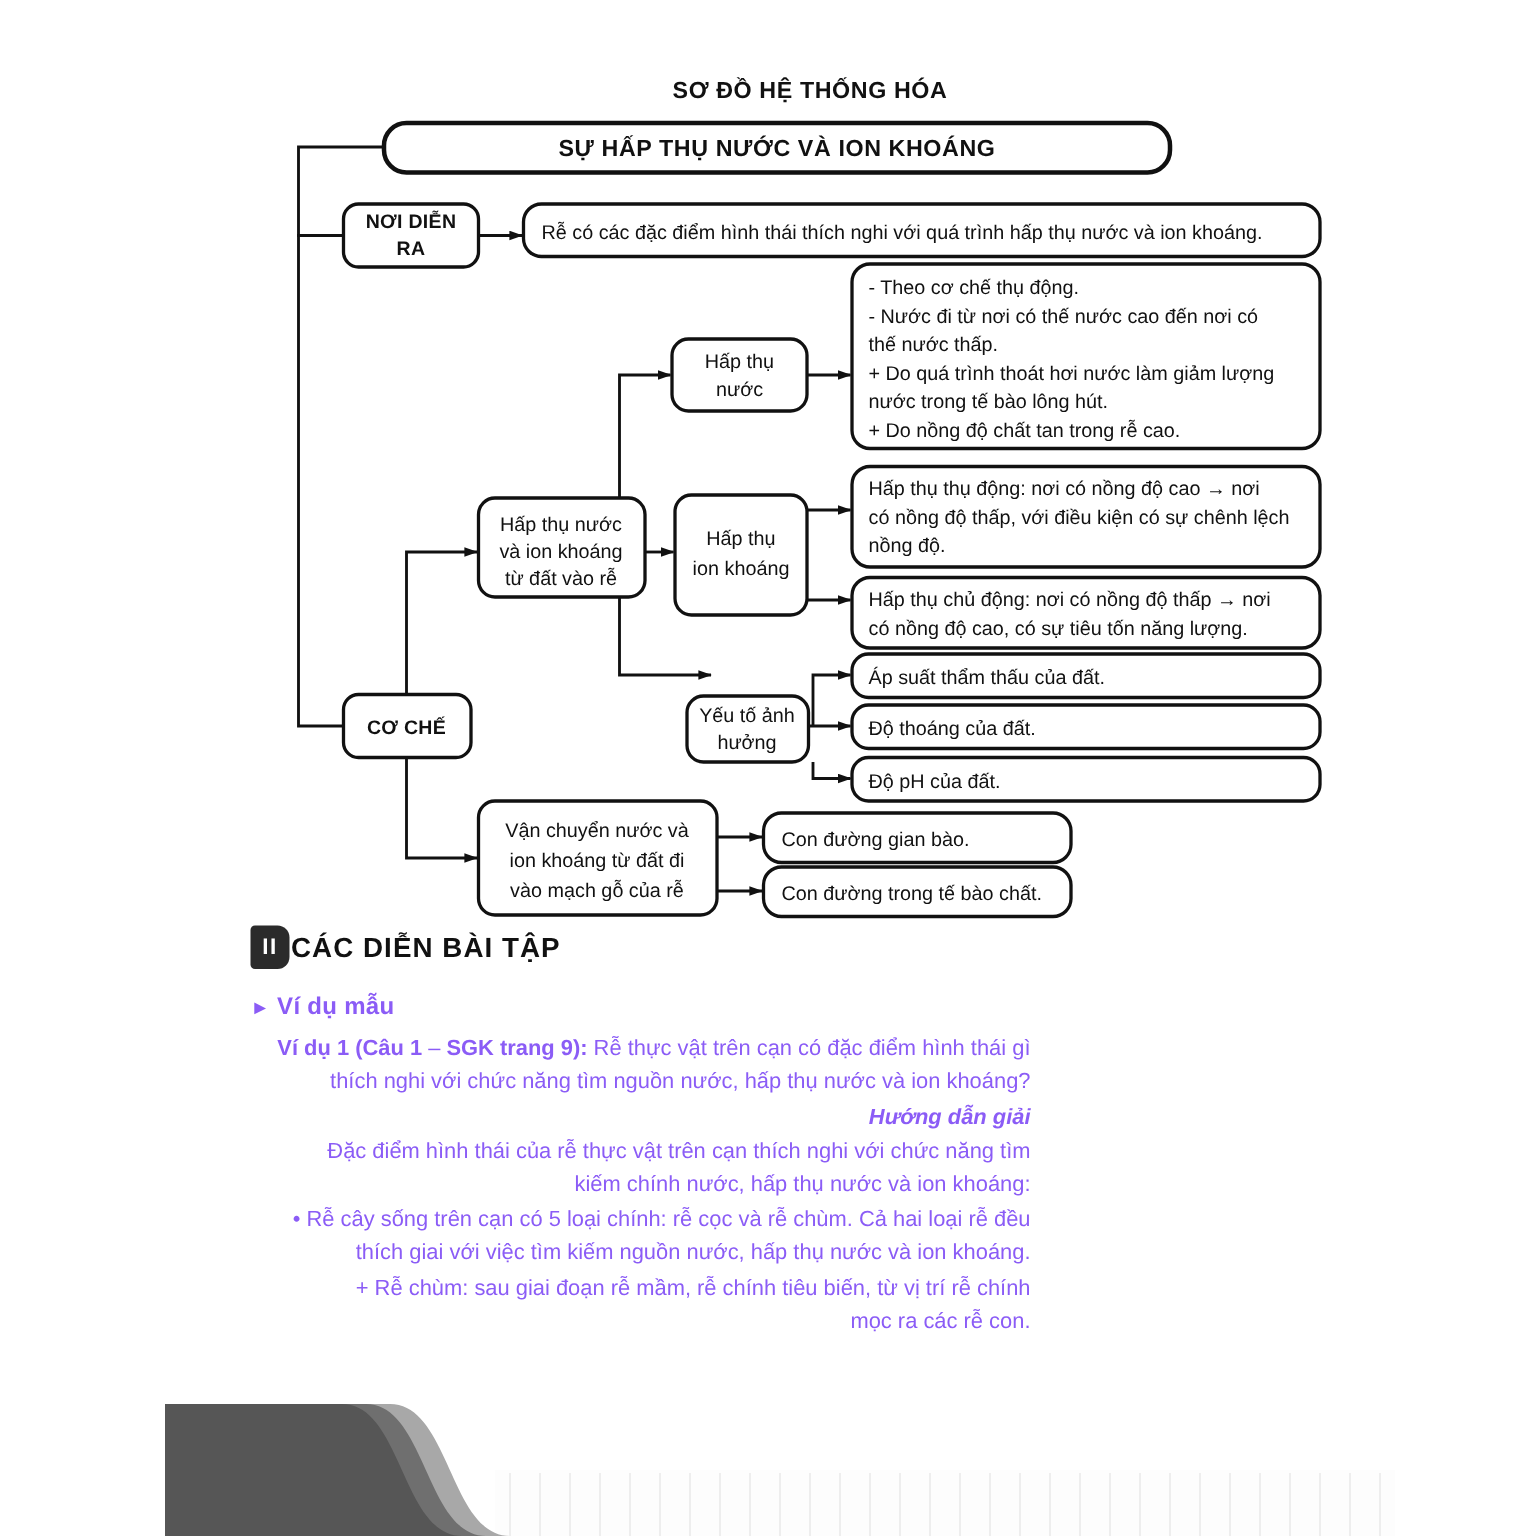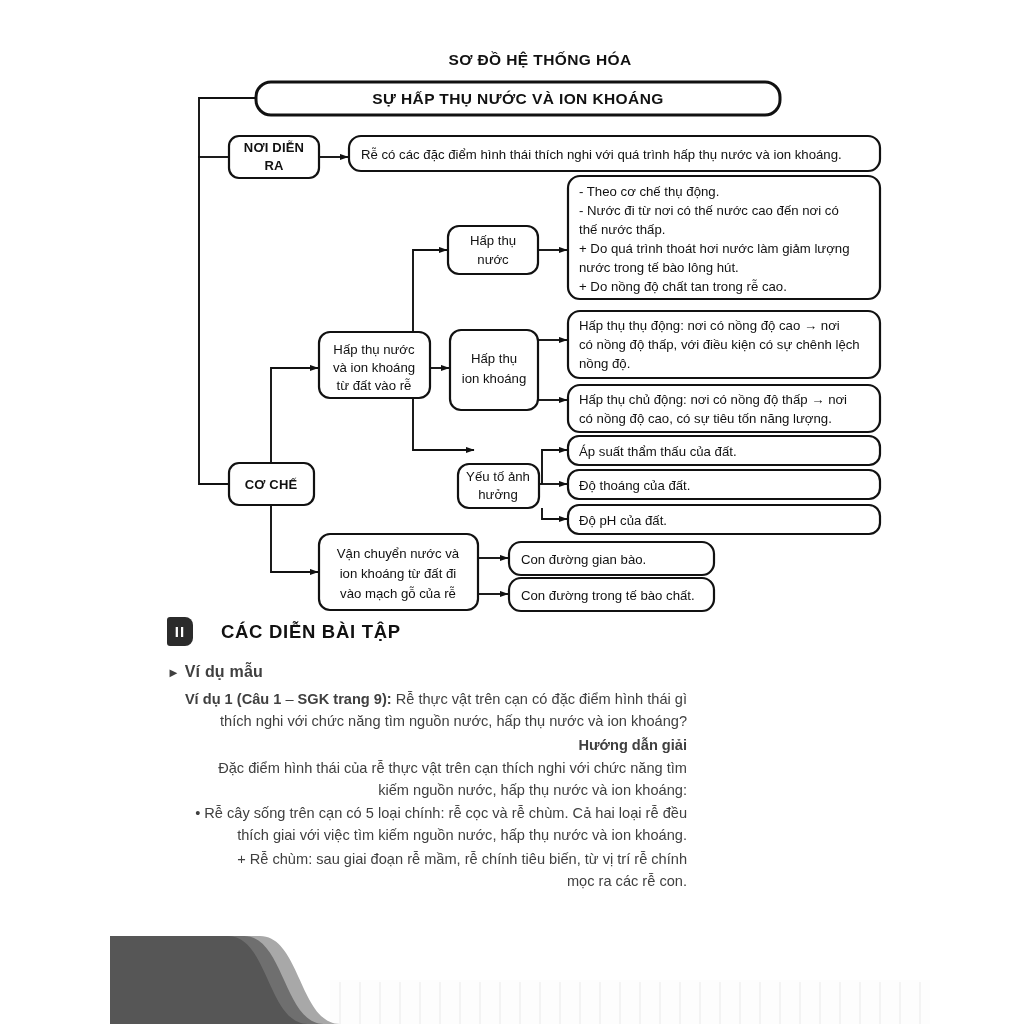--- a/index.html
+++ b/index.html
@@ -20,45 +20,45 @@
     font-family:"Liberation Sans", sans-serif;
     font-size:13.2px;
     fill:#111;
   }
   .bxt.bold{font-weight:bold;font-size:13px;letter-spacing:.2px;}
   .bxt.hdr{font-weight:bold;font-size:15.5px;letter-spacing:.4px;}
 
   
   .sec-head{
     position:absolute;left:167px;top:617px;
-    display:flex;align-items:center;gap:28px;
+    display:flex;align-items:center;gap:1px;
   }
   .sec-badge{
     width:26px;height:29px;background:#2b2b2b;
     border-radius:3px 8px 8px 3px;
     display:flex;align-items:center;justify-content:center;
   }
   .sec-badge span{
     color:#fff;font-weight:bold;font-size:15px;letter-spacing:1px;
     font-family:"Liberation Sans", sans-serif;line-height:1;
   }
   .sec-title{
     font-weight:bold;font-size:18.5px;letter-spacing:.7px;color:#111;
   }
 
   
   .body-wrap{
     position:absolute;left:167px;top:660px;width:520px;
-    font-size:14.6px;line-height:1.52;color:#404040;
+    font-size:14.6px;line-height:1.52;color:#8b5cf6;
   }
   .sub-head{font-weight:bold;font-size:16px;margin:0 0 4px 0;letter-spacing:.2px;}
   .sub-head .tri{font-size:13px;}
   p.para{margin:0 0 1px 0;text-align:right;}
   p.para.ind{text-indent:24px;}
-  .ital{font-weight:bold;}
+  .ital{font-style:italic;font-weight:bold;}
   .b{font-weight:bold;}
 
   
   #footer{position:absolute;left:0;top:920px;width:1024px;height:104px;}
 </style>
 </head>
 <body>
 
 <div id="page">
 
@@ -206,21 +206,21 @@
   <div class="body-wrap">
     <div class="sub-head">
       <span class="tri">►</span>
       <span>Ví dụ mẫu</span>
     </div>
 
     <p class="para"><span class="b">Ví dụ 1 (Câu 1 </span><span>– </span><span class="b">SGK trang 9)</span><span class="b">: </span><span>Rễ thực vật trên cạn có đặc điểm hình thái gì thích</span> <span>nghi với chức năng tìm nguồn nước, hấp thụ nước và ion khoáng?</span></p>
 
     <p class="para ind"><span class="ital">Hướng dẫn giải</span></p>
 
-    <p class="para ind"><span>Đặc điểm hình thái của rễ thực vật trên cạn thích nghi với chức năng tìm kiếm</span> <span>nguồn nước, hấp thụ nước và ion khoáng:</span></p>
+    <p class="para ind"><span>Đặc điểm hình thái của rễ thực vật trên cạn thích nghi với chức năng tìm kiếm</span> <span>chính nước, hấp thụ nước và ion khoáng:</span></p>
 
     <p class="para ind"><span>• Rễ cây sống trên cạn có 5 loại chính: rễ cọc và rễ chùm. Cả hai loại rễ đều</span> <span>thích giai với việc tìm kiếm nguồn nước, hấp thụ nước và ion khoáng.</span></p>
 
 
     <p class="para" style="text-indent:44px"><span>+ Rễ chùm: sau giai đoạn rễ mầm, rễ chính tiêu biến, từ vị trí rễ chính mọc ra</span> <span>các rễ con.</span></p>
   </div>
 
   <div id="footer">
     <svg width="1024" height="104" viewBox="0 0 1024 104" xmlns="http://www.w3.org/2000/svg">
 

